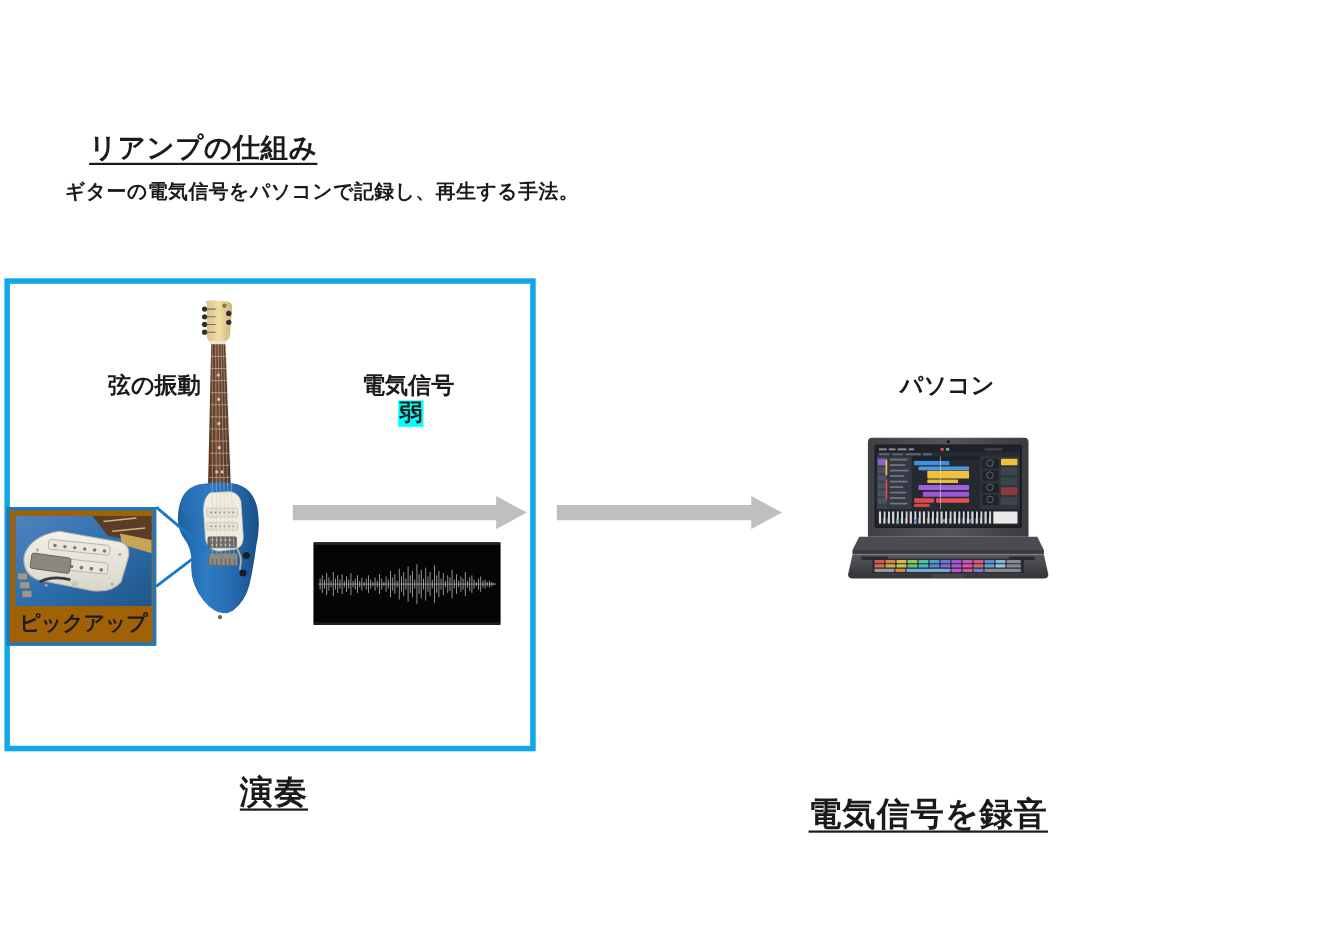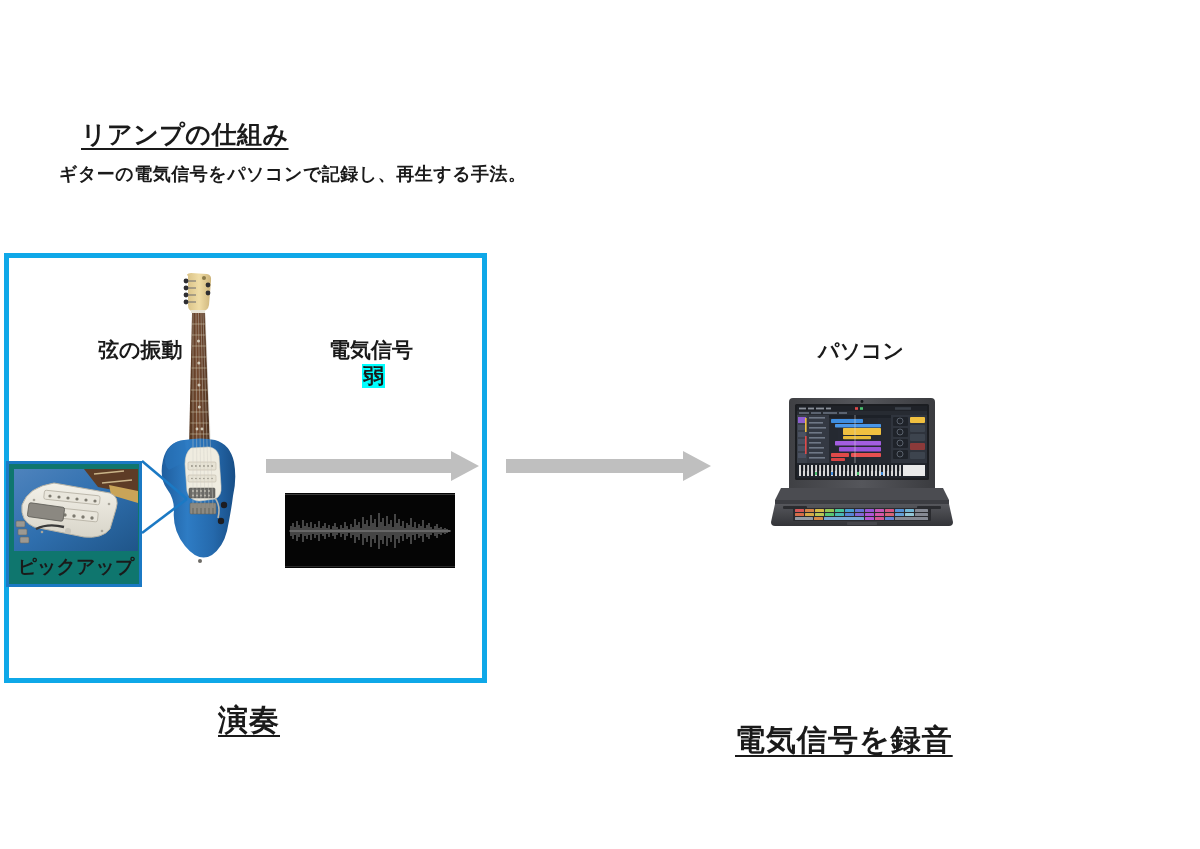--- a/index.html
+++ b/index.html
@@ -91,21 +91,21 @@
   
   .guitar{position:absolute;left:141px;top:272px;width:118px;height:300px;}
   .guitar svg{display:block;}
 
   
   .callout{
     position:absolute;left:6px;top:461px;
     width:136px;height:126px;
     border:3px solid #1b79c4;
     box-sizing:border-box;
-    background:#0f766e;
+    background:#a16207;
   }
   .callout-photo{
     position:absolute;left:5px;top:5px;
     width:124px;height:82px;
     overflow:hidden;
     background:#2f6fae;
   }
   .callout-photo svg{display:block;}
   .callout-label{
     position:absolute;left:0;top:90px;width:134px;

